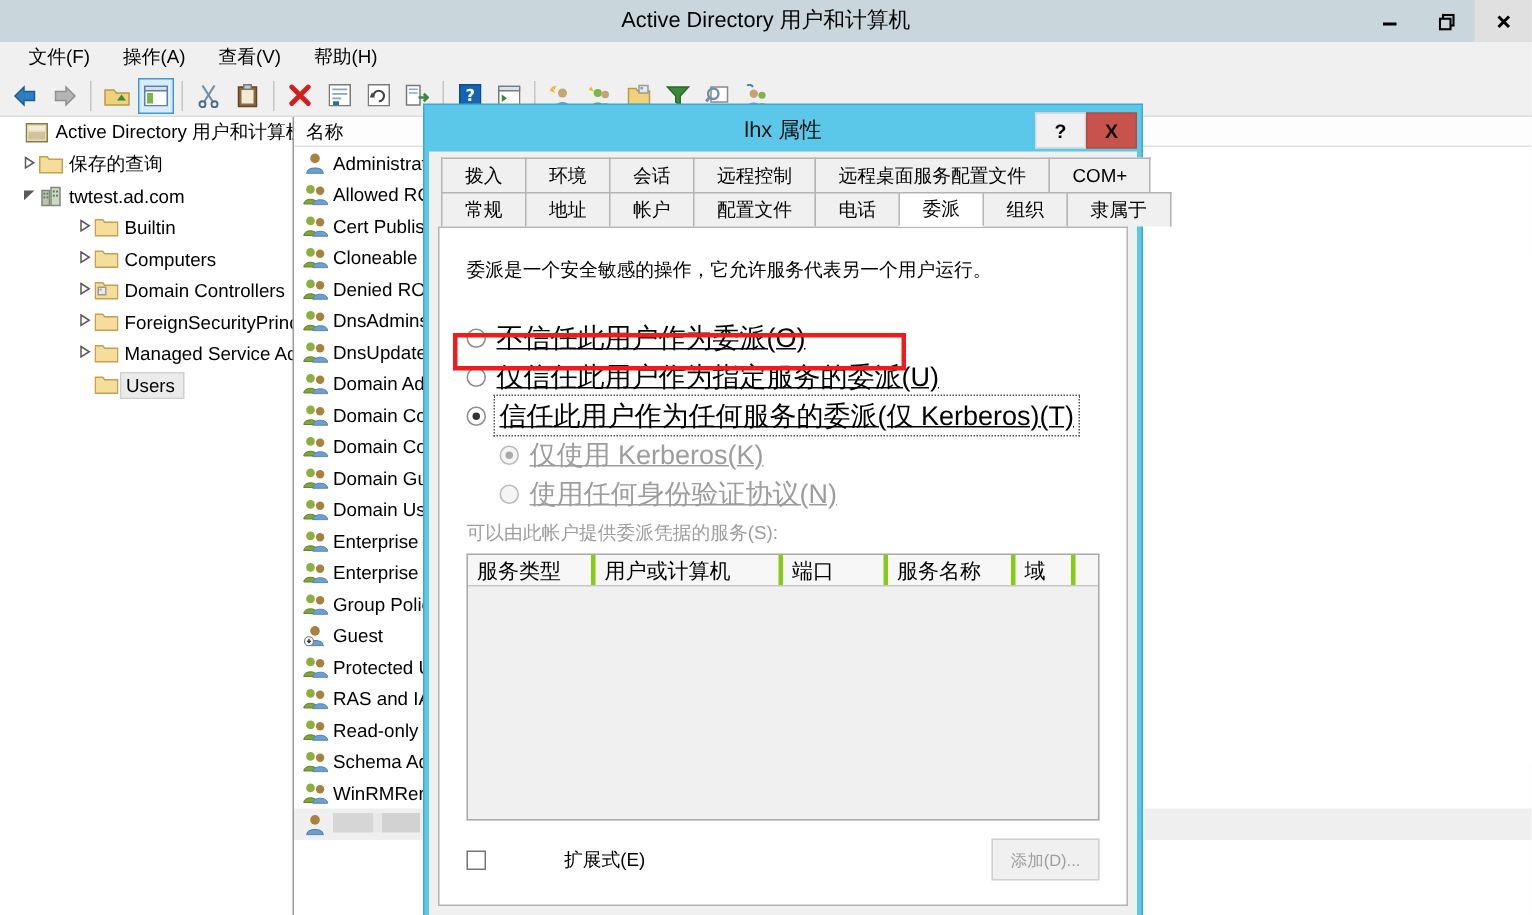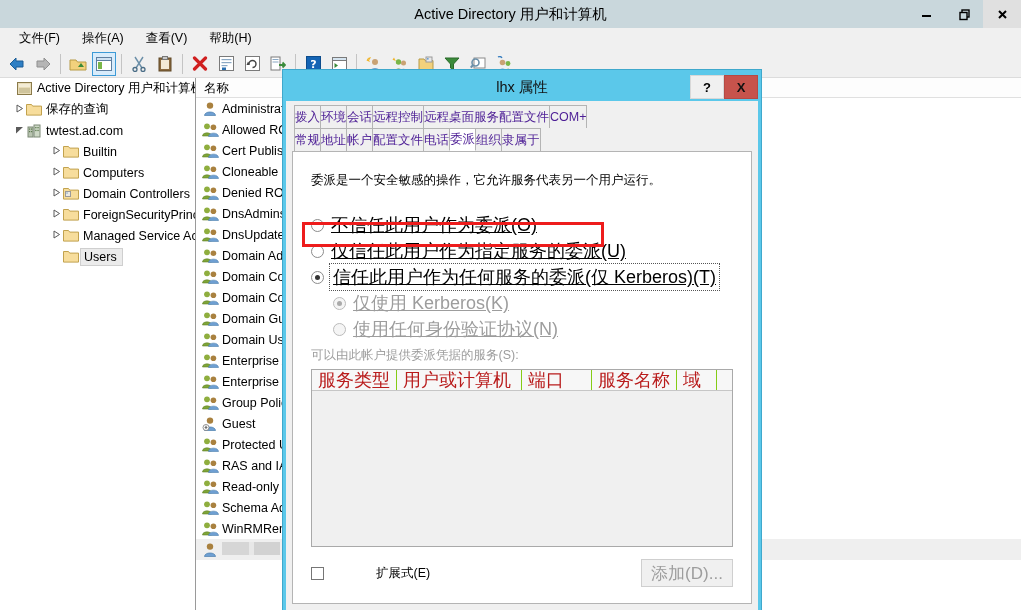--- a/index.html
+++ b/index.html
@@ -190,22 +190,22 @@
   
   #tab-strip { padding-left: 2px; }
   .tab-row { display: flex; height: 23px; }
   .tab {
     height: 23px;
     background: #f0f0f0;
     border: 1px solid #b4b4b4;
     border-bottom: none;
     margin-right: -1px;
     display: flex; align-items: center; justify-content: center;
-    padding: 0 0;
-    font-size: 12.5px; color: #4c1d95;
+    padding: 0 15px;
+    font-size: 12.5px; color: #000000;
     white-space: nowrap;
   }
   .tab.active {
     background: #ffffff;
     position: relative; z-index: 4;
     border-bottom: 1px solid #ffffff;
     margin-bottom: -1px;
   }
   .tab-row.row1 .tab { margin-bottom: 0; }
 
@@ -266,42 +266,42 @@
     background: #f0f0f0;
     height: 178px;
     margin-top: 2px;
   }
   #svc-table-head {
     display: flex; height: 21px;
     background: #f7f7f7;
     border-bottom: 1px solid #c6c6c6;
   }
   #svc-table-head .th {
-    font-size: 18px; color: #b91c1c;
+    font-size: 14px; color: #000000;
     line-height: 20px;
     padding-left: 6px;
-    border-right: 1px solid #84cc16;
+    border-right: 3px solid #84cc16;
     white-space: nowrap;
   }
 
   #dlg-footer {
     display: flex; align-items: center;
     margin-top: 12px;
   }
   .cb-line { display: flex; align-items: center; font-size: 12.5px; color:#000;gap:48px; }
   .cb {
     width: 13px; height: 13px; flex:0 0 13px;
     border: 1px solid #767676; background:#fff; margin-right: 4px;
   }
   .btn {
-    width: 92px; height: 28px;
+    width: 72px; height: 28px;
     background: #f0f0f0;
     border: 1px solid #cfcfcf;
     color: #9d9d9d;
-    font-size: 17px;
+    font-size: 11px;
     display:flex; align-items:center; justify-content:center;
     margin-left: 14px;
   }
 </style>
 </head>
 <body>
 
 <div id="app-window">
 
   <div id="title-bar">

